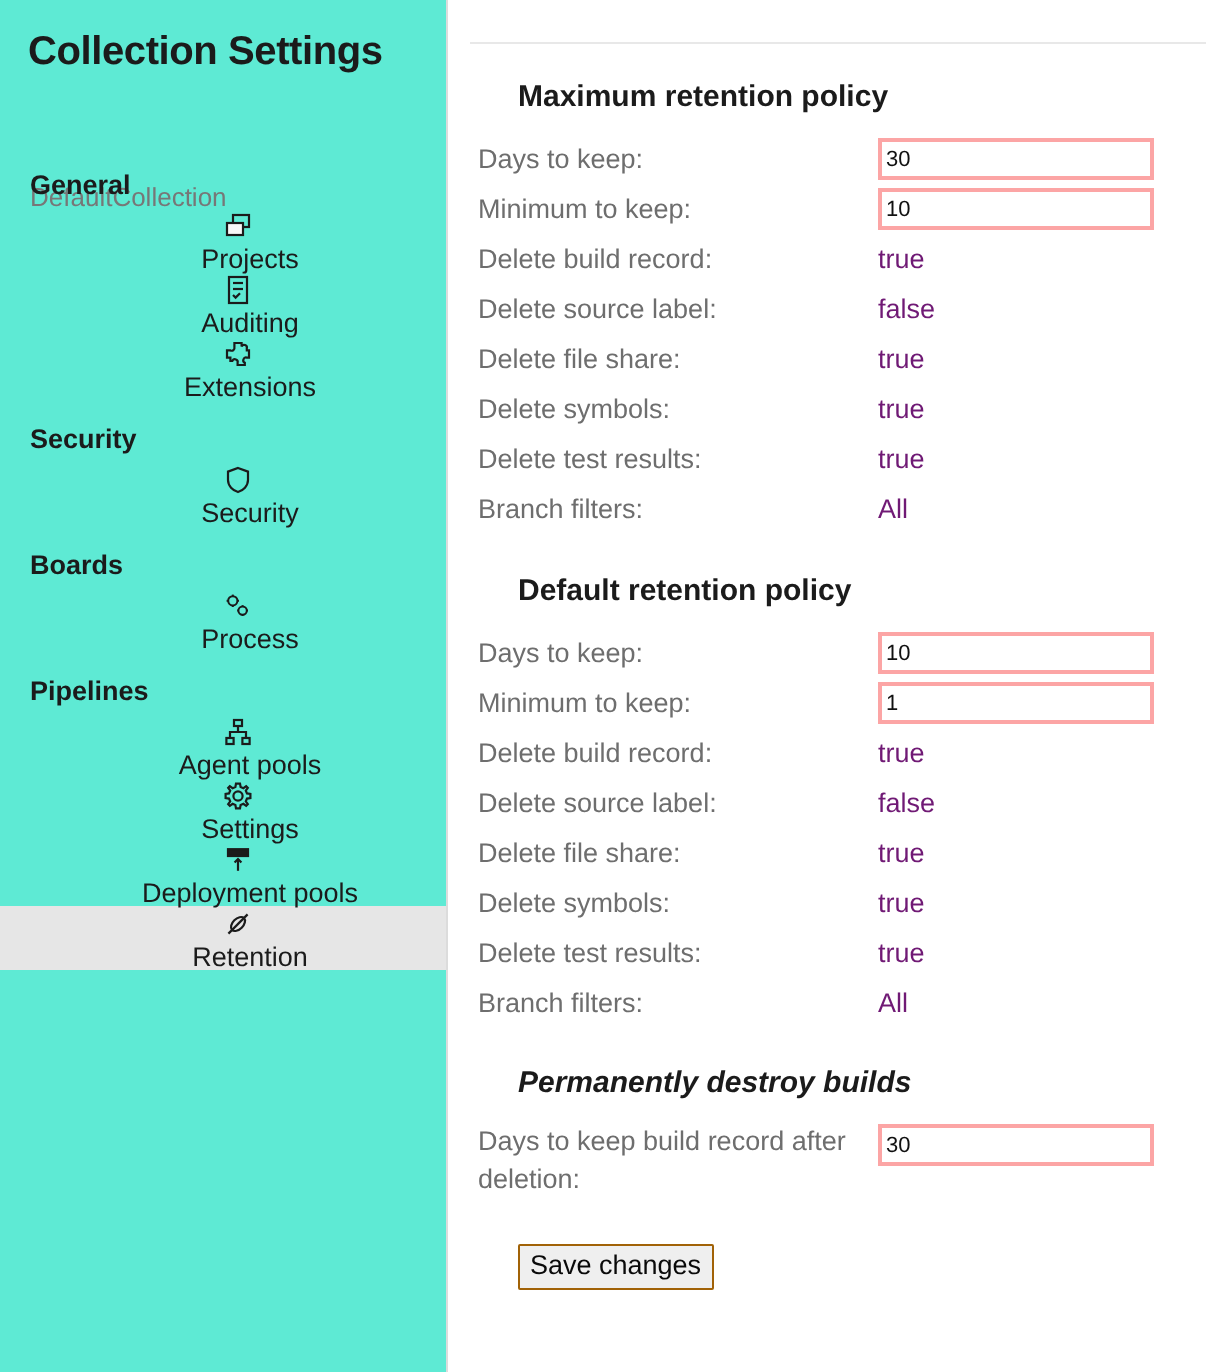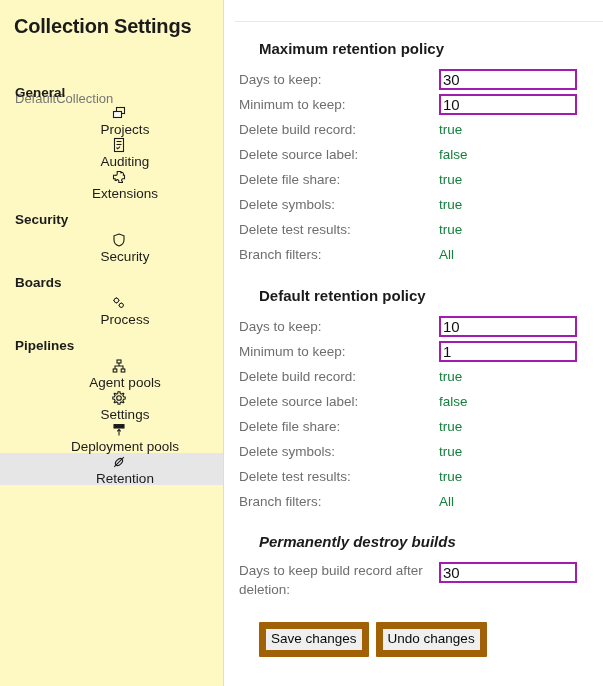--- a/index.html
+++ b/index.html
@@ -18,21 +18,21 @@
     width: 603px;
     height: 686px;
     display: flex;
     background: #ffffff;
   }
 
   
   .sidebar {
     width: 224px;
     height: 686px;
-    background: #fef9c3;
+    background: #5eead4;
     border-right: 1px solid #dcdcdc;
     box-sizing: border-box;
     position: relative;
     flex: 0 0 224px;
   }
   .sidebar-title {
     font-size: 20px;
     font-weight: bold;
     color: #1b1b1b;
     letter-spacing: -0.2px;
@@ -136,33 +136,33 @@
   }
   .row-label {
     font-size: 13.5px;
     color: #6e6e6e;
     width: 200px;
     flex: 0 0 200px;
     white-space: nowrap;
   }
   .row-value {
     font-size: 13.5px;
-    color: #15803d;
+    color: #701a75;
   }
   .row.with-input {
     height: 25px;
   }
   .text-input {
     width: 138px;
     height: 21px;
     box-sizing: border-box;
-    border: 2px solid #a21caf;
+    border: 2px solid #fca5a5;
     background: #ffffff;
     font-family: "Liberation Sans", sans-serif;
-    font-size: 15px;
+    font-size: 11px;
     color: #111111;
     padding: 0 2px;
     outline: none;
     border-radius: 0;
   }
 
   
   .row.tall {
     align-items: flex-start;
     height: auto;
@@ -182,21 +182,21 @@
     display: flex;
     gap: 7px;
     margin-left: 35px;
     margin-top: 23px;
   }
   .btn {
     font-family: "Liberation Sans", sans-serif;
     font-size: 13.5px;
     color: #0a0a0a;
     background: #efefef;
-    border: 7px solid #a16207;
+    border: 1px solid #a16207;
     border-radius: 1px;
     padding: 2px 5px 3px 5px;
     line-height: 16px;
     cursor: default;
   }
 </style>
 </head>
 <body>
 
 <div class="app">
@@ -408,19 +408,18 @@
       <div class="section-heading sec3">Permanently destroy builds</div>
       <div class="rows">
         <div class="row tall">
           <span class="row-label">Days to keep build record after deletion:</span>
           <input class="text-input" type="text" value="30" style="">
         </div>
       </div>
 
       <div class="buttons">
         <button class="btn">Save changes</button>
-        <button class="btn">Undo changes</button>
       </div>
 
     </div>
   </div>
 
 </div>
 
 </body></html>

